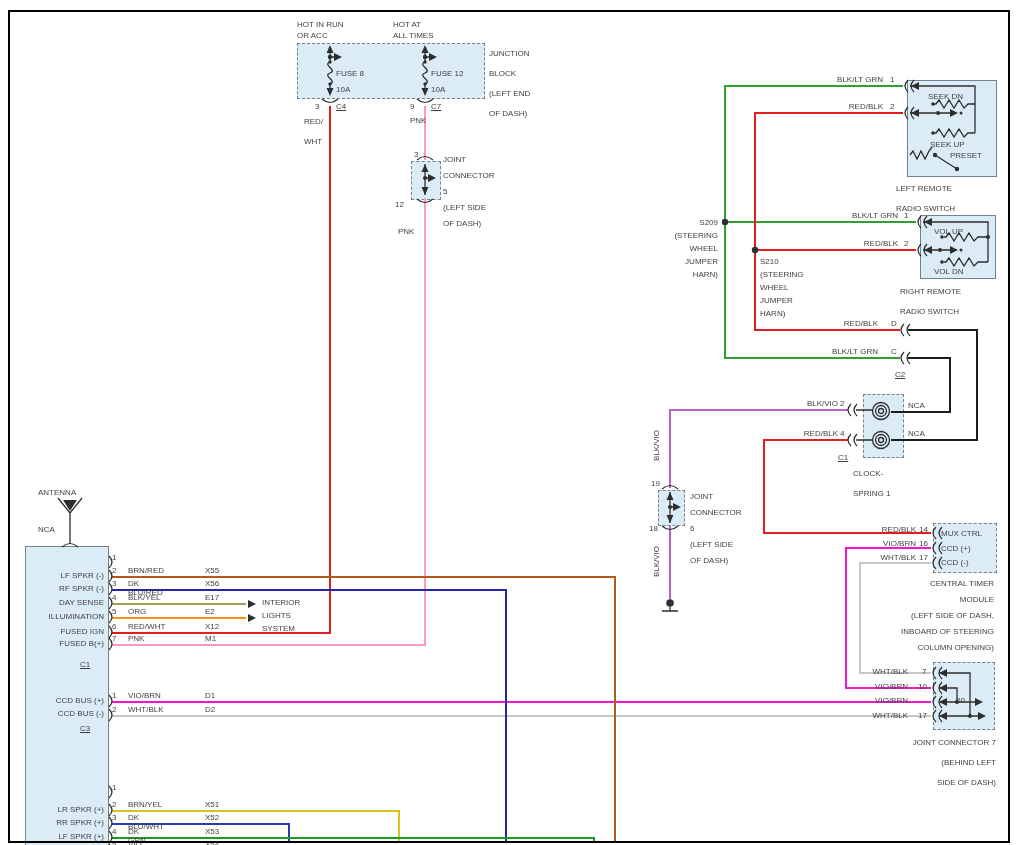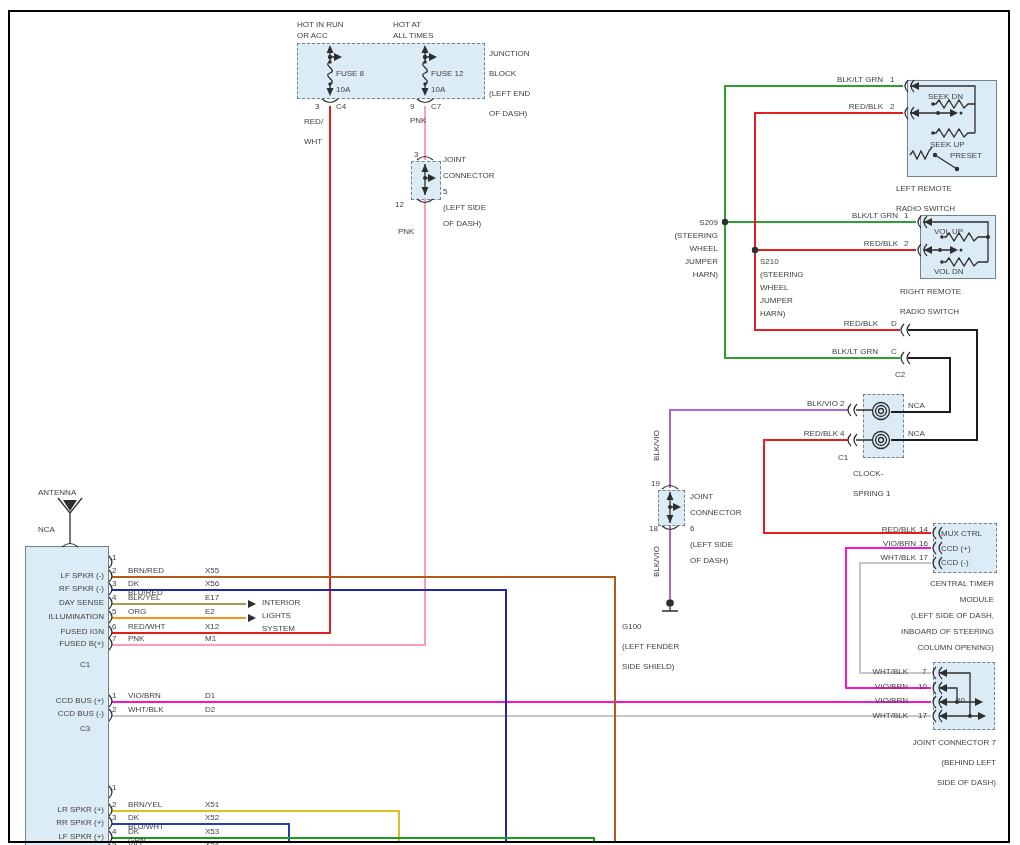--- a/index.html
+++ b/index.html
@@ -4,21 +4,21 @@
 <style>
   html,body{margin:0;background:#fff}
   .canvas{position:relative;width:1020px;height:845px;background:#fff;overflow:hidden;
           font-family:"Liberation Sans",sans-serif;font-size:8px;color:#3f3f3f}
   .frame{position:absolute;left:8px;top:10px;width:998px;height:829px;border:2px solid #000;z-index:10;pointer-events:none}
   .box{position:absolute;background:#dcecf7;border:1px solid #72828e;z-index:1}
   .box.dashed{border:1px dashed #72828e}
   svg.layer{position:absolute;left:0;top:0;z-index:3}
   .lbl{position:absolute;white-space:pre-line;line-height:11px;z-index:5}
   .r{text-align:right}.c{}
-  .u{}
+  .u{text-decoration:underline}
   .lh10{line-height:16px}.lh12{line-height:20px}.lh13{line-height:13px}
   .rot{transform:rotate(-90deg);transform-origin:center center;text-align:center}
   .row{position:absolute;height:10px;z-index:5}
   .row .pin{position:absolute;left:0;top:0}
   .row .wn{position:absolute;left:16px;top:0}
   .row .code{position:absolute;left:93px;top:0}
   .wire{fill:none;stroke-width:2;stroke-linecap:butt;stroke-linejoin:miter}
   .ink{fill:none;stroke:#2e2e2e;stroke-width:1.3}
   .inkf{fill:#2e2e2e;stroke:none}
   .pin-glyph{fill:none;stroke:#2e2e2e;stroke-width:1.2}
@@ -317,23 +317,20 @@
 
   <div class="lbl rot" style="left:634px;top:440px;width:44px">BLK/VIO</div>
   <div class="lbl" style="left:651px;top:478px">19</div>
   <div class="lbl" style="left:649px;top:523px">18</div>
   <div class="lbl lh10" style="left:690px;top:489px">JOINT
 CONNECTOR
 6
 (LEFT SIDE
 OF DASH)</div>
   <div class="lbl rot" style="left:634px;top:556px;width:44px">BLK/VIO</div>
-  <div class="lbl c lh12" style="left:622px;top:617px;width:96px">G100
-(LEFT FENDER
-SIDE SHIELD)</div>
 
   <div class="lbl r" style="left:866px;top:524px;width:50px">RED/BLK</div>
   <div class="lbl" style="left:919px;top:524px">14</div>
   <div class="lbl r" style="left:866px;top:538px;width:50px">VIO/BRN</div>
   <div class="lbl" style="left:919px;top:538px">16</div>
   <div class="lbl r" style="left:864px;top:552px;width:52px">WHT/BLK</div>
   <div class="lbl" style="left:919px;top:552px">17</div>
   <div class="lbl" style="left:941px;top:528px">MUX CTRL</div>
   <div class="lbl" style="left:941px;top:543px">CCD (+)</div>
   <div class="lbl" style="left:941px;top:557px">CCD (-)</div>

